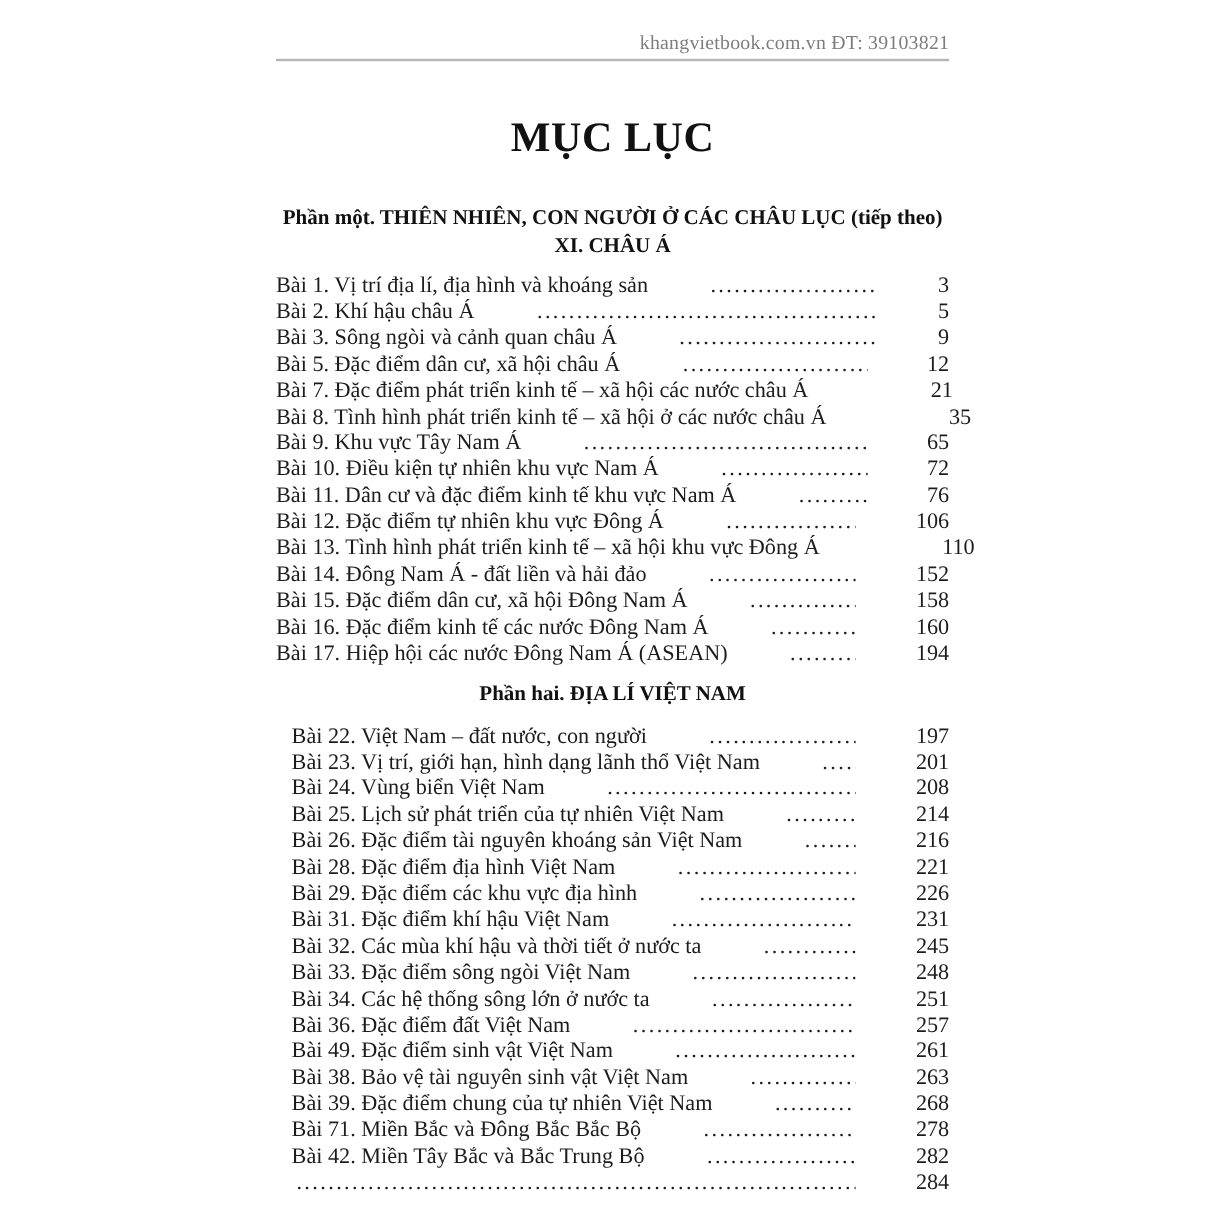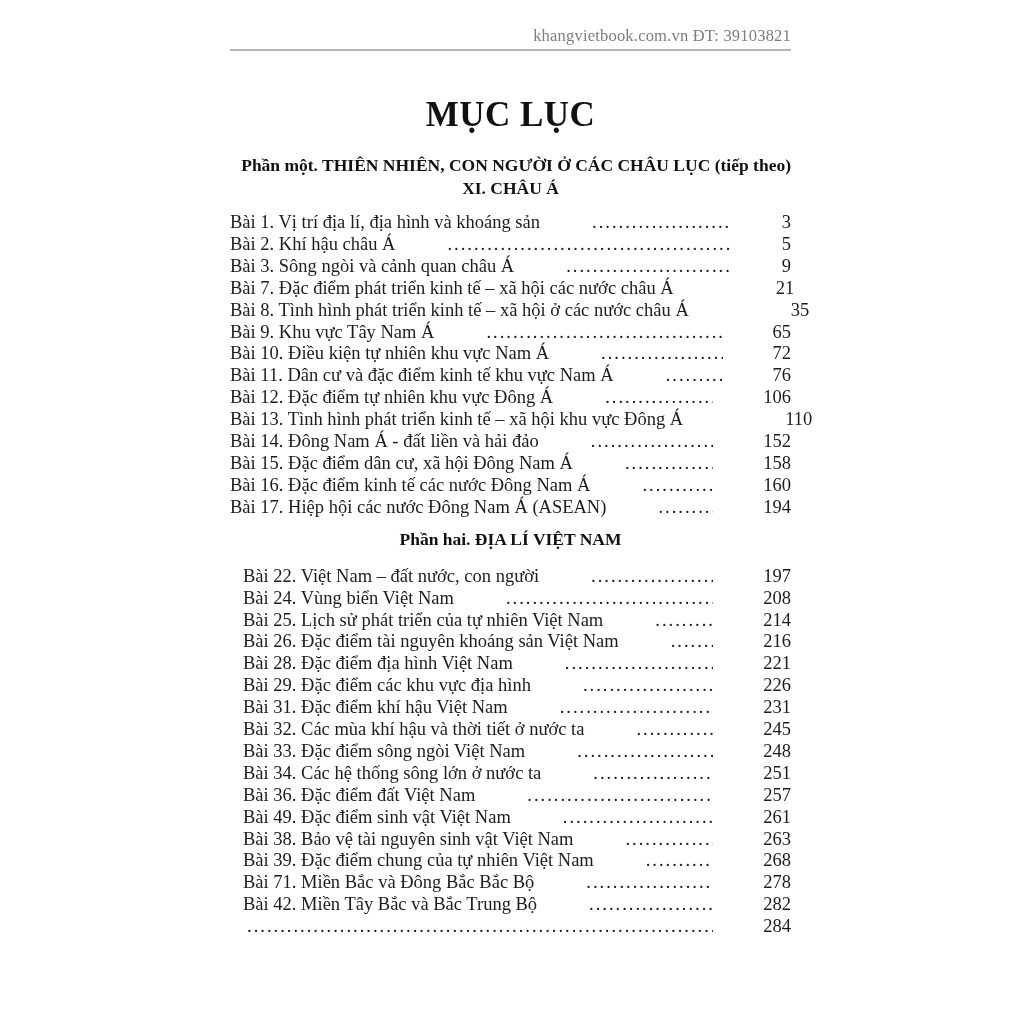--- a/index.html
+++ b/index.html
@@ -41,21 +41,21 @@
     letter-spacing: 0.5px;
     color: #111;
   }
   .sec-heading, .sec-subheading {
     text-align: center;
     font-size: 17.5px;
     font-weight: bold;
     line-height: 23px;
     color: #111;
   }
-  .section-one .sec-heading { margin-top: 19px; text-align: right; }
+  .section-one .sec-heading { margin-top: 35px; }
   .section-one .entries { margin-top: 12px; }
   .section-two .sec-heading { margin-top: 9px; }
   .section-two .entries { margin-top: 15px; margin-left: 13px; }
   .toc-row {
     display: flex;
     align-items: center;
     font-size: 18.5px;
     line-height: 21.9px;
     white-space: nowrap;
     gap: 48px;
@@ -105,20 +105,25 @@
     <span class="toc-dots"></span>
     <span class="toc-page">5</span>
   </div>
 
   <div class="toc-row">
     <span class="toc-label">Bài 3. Sông ngòi và cảnh quan châu Á</span>
     <span class="toc-dots"></span>
     <span class="toc-page">9</span>
   </div>
 
+  <div class="toc-row">
+    <span class="toc-label">Bài 5. Đặc điểm dân cư, xã hội châu Á</span>
+    <span class="toc-dots"></span>
+    <span class="toc-page">12</span>
+  </div>
 
   <div class="toc-row">
     <span class="toc-label">Bài 7. Đặc điểm phát triển kinh tế – xã hội các nước châu Á</span>
     <span class="toc-dots"></span>
     <span class="toc-page">21</span>
   </div>
 
   <div class="toc-row">
     <span class="toc-label">Bài 8. Tình hình phát triển kinh tế – xã hội ở các nước châu Á</span>
     <span class="toc-dots"></span>
@@ -184,20 +189,25 @@
   <section class="section-two">
     <div class="sec-heading">Phần hai. ĐỊA LÍ VIỆT NAM</div>
 
     <div class="entries">
   <div class="toc-row">
     <span class="toc-label">Bài 22. Việt Nam – đất nước, con người</span>
     <span class="toc-dots"></span>
     <span class="toc-page">197</span>
   </div>
 
+  <div class="toc-row">
+    <span class="toc-label">Bài 23. Vị trí, giới hạn, hình dạng lãnh thổ Việt Nam</span>
+    <span class="toc-dots"></span>
+    <span class="toc-page">201</span>
+  </div>
 
   <div class="toc-row">
     <span class="toc-label">Bài 24. Vùng biển Việt Nam</span>
     <span class="toc-dots"></span>
     <span class="toc-page">208</span>
   </div>
 
   <div class="toc-row">
     <span class="toc-label">Bài 25. Lịch sử phát triển của tự nhiên Việt Nam</span>
     <span class="toc-dots"></span>

